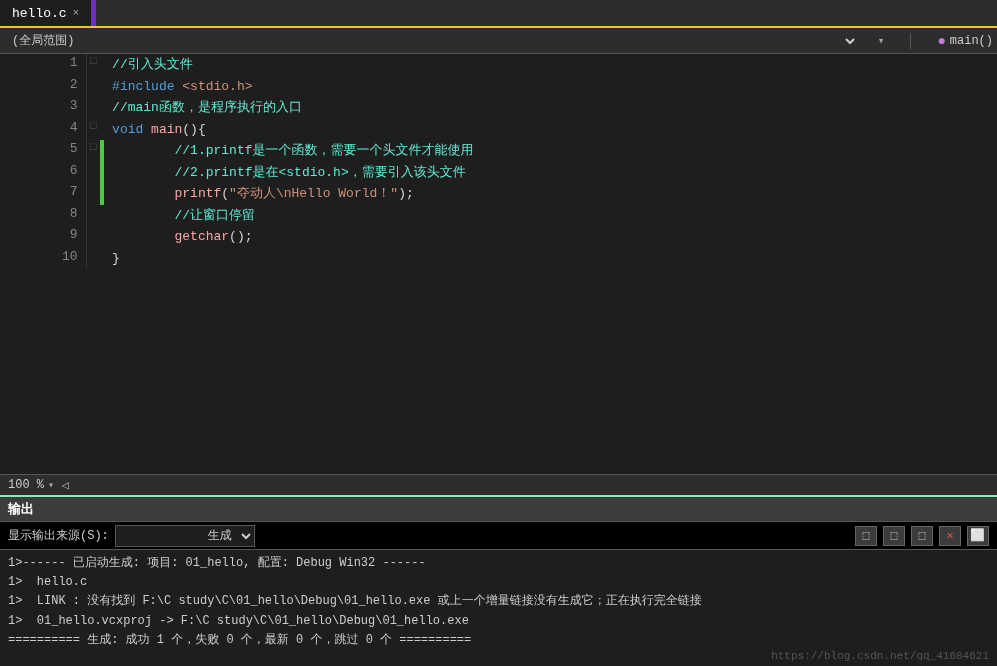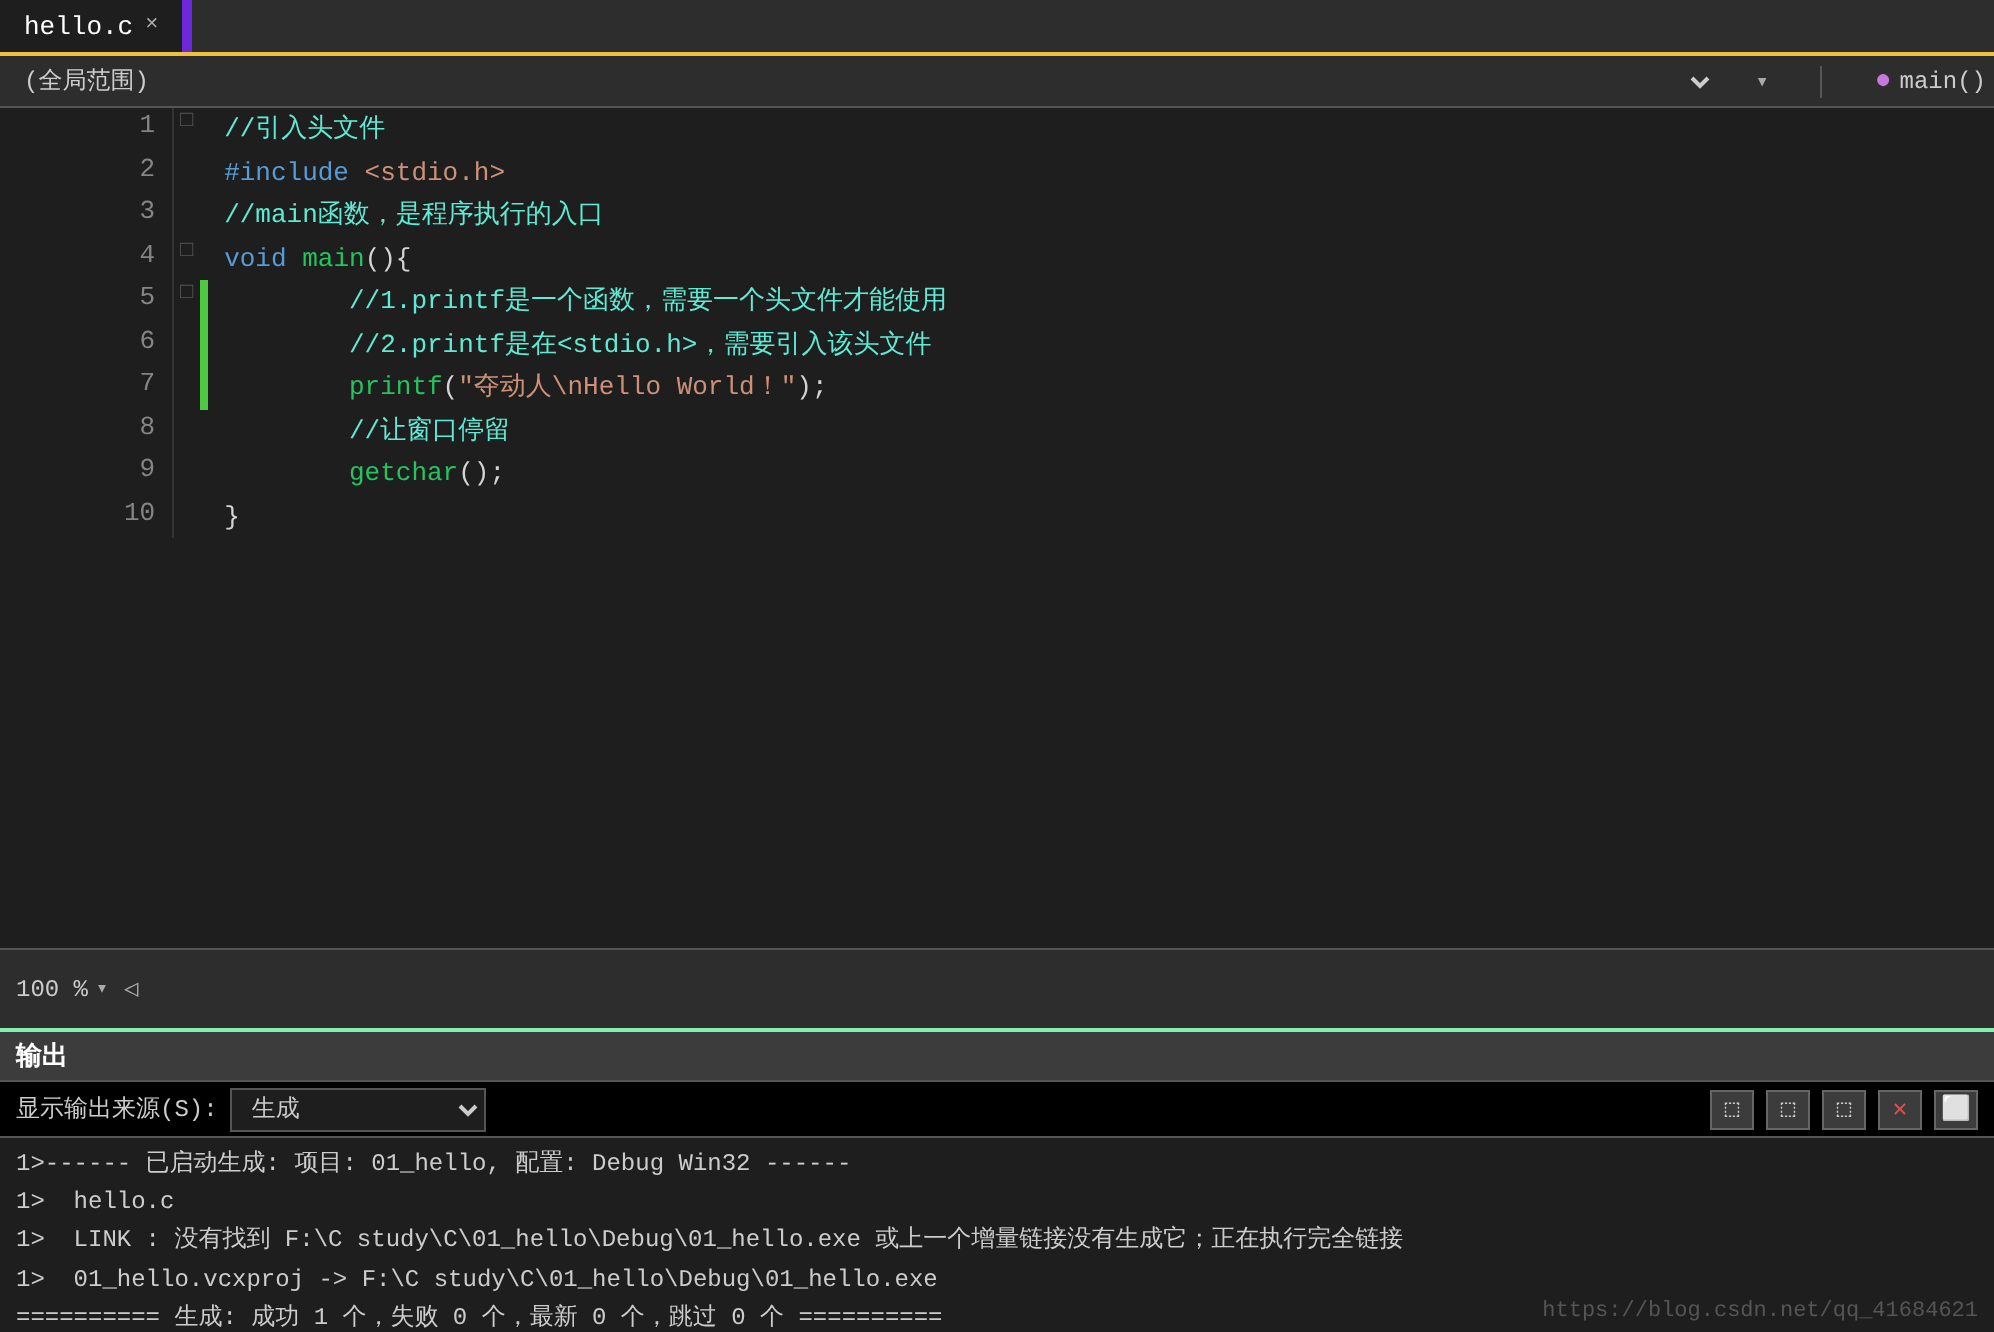--- a/index.html
+++ b/index.html
@@ -113,32 +113,32 @@
       width: 4px;
       background: transparent;
       vertical-align: top;
     }
     .left-bar.green {
       background: #4ec942;
     }
 
     
     .kw { color: #569cd6; } 
-    .fn { color: #22c55e; text-align: right; } 
+    .fn { color: #fca5a5; text-align: right; } 
     .cm { color: #5eead4; } 
     .pp { color: #569cd6; } 
     .inc { color: #ce9178; } 
     .str { color: #ce9178; } 
     .punc { color: #d4d4d4; } 
 
     
     .status-bar {
       background: #2d2d2d;
       border-top: 1px solid #555;
-      height: 40px;
+      height: 21px;
       display: flex;
       align-items: center;
       padding: 0 8px;
       gap: 4px;
     }
     .zoom-text {
       color: #cccccc;
       font-size: 12px;
     }
     .zoom-arrow {
@@ -177,21 +177,22 @@
       color: #cccccc;
       font-size: 12px;
     }
     .output-source-select {
       background: #1e1e1e;
       color: #cccccc;
       border: 1px solid #555;
       font-size: 12px;
       font-family: inherit;
       padding: 2px 6px;
-      width: 128px;
+      width: 140px;
+      text-align: right;
     }
     .output-btn {
       background: #3c3c3c;
       border: 1px solid #666;
       color: #cccccc;
       width: 22px;
       height: 20px;
       display: flex;
       align-items: center;
       justify-content: center;

